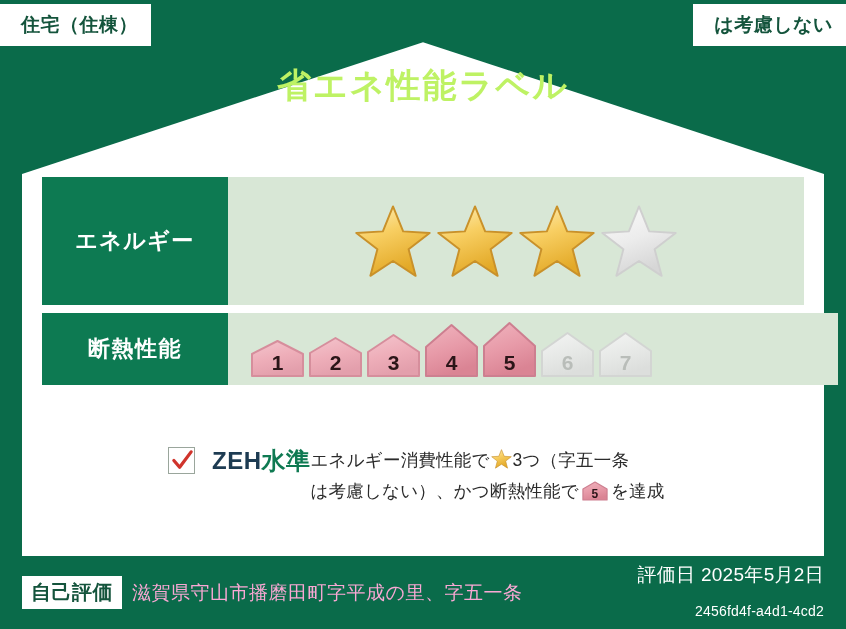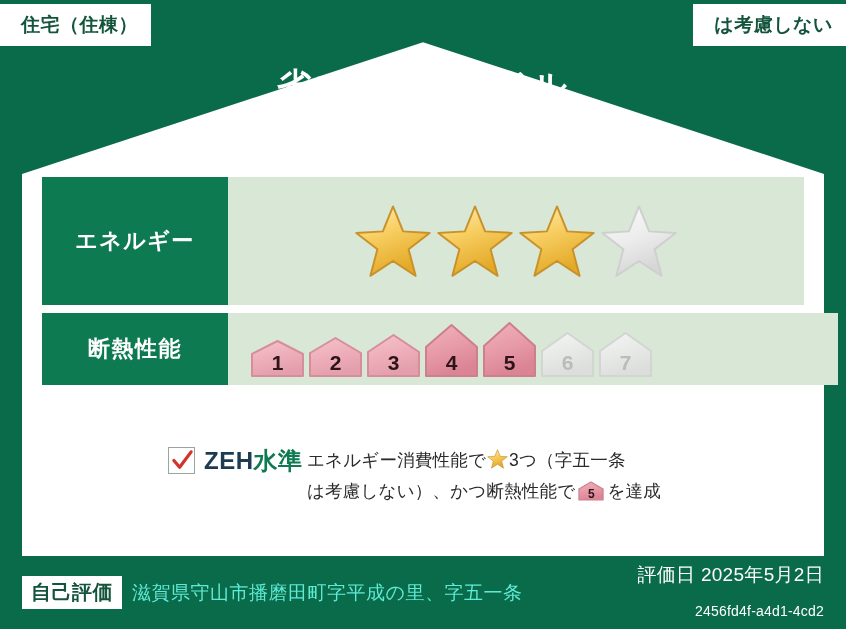--- a/index.html
+++ b/index.html
@@ -57,21 +57,21 @@
     z-index: 6;
   }
   #title-sub {
     color: #17593f;
     font-size: 18px;
     font-weight: bold;
     letter-spacing: 1.5px;
     line-height: 1.2;
   }
   #title-main {
-    color: #ffffff;
+    color: #bef264;
     font-size: 34px;
     font-weight: bold;
     letter-spacing: 2px;
     line-height: 1.3;
     margin-top: 3px;
   }
 
   
   .rating-row {
     position: absolute;
@@ -145,21 +145,21 @@
     left: 42px;
     top: 443px;
     width: 762px;
     display: flex;
     align-items: flex-start;
     z-index: 6;
   }
   #zeh-left {
     display: flex;
     align-items: center;
-    gap: 9px;
+    gap: 17px;
     flex: 0 0 265px;
     padding-left: 126px;
     padding-top: 4px;
     text-align: right;
   }
   #zeh-check {
     width: 27px; height: 27px;
     border: 1px solid #9aa69c;
     background: #ffffff;
     position: relative;
@@ -227,21 +227,21 @@
     background: #ffffff;
     color: #14543c;
     font-weight: bold;
     font-size: 20px;
     line-height: 1;
     padding: 6px 9px 7px 9px;
     letter-spacing: 0.5px;
     white-space: nowrap;
   }
   #address {
-    color: #5eead4;
+    color: #f9a8d4;
     font-size: 19px;
     letter-spacing: 0.5px;
     white-space: nowrap;
     font-family: Liberation Mono, monospace;
   }
   #footer-right {
     text-align: right;
     padding-right: 22px;
     flex: 0 0 auto;
   }

